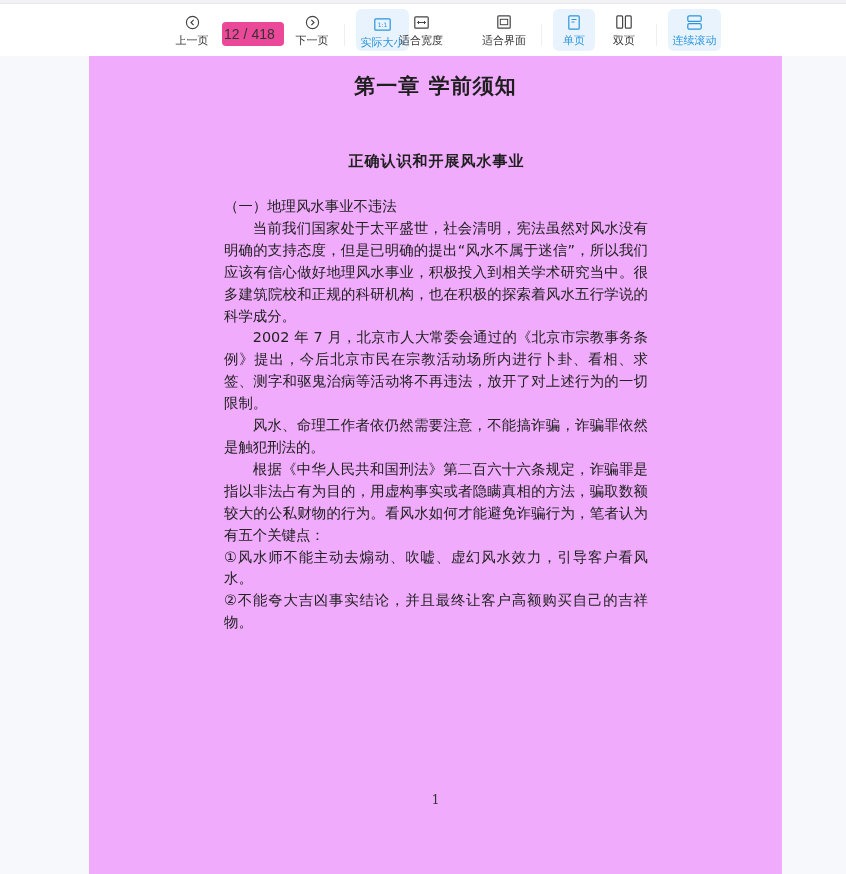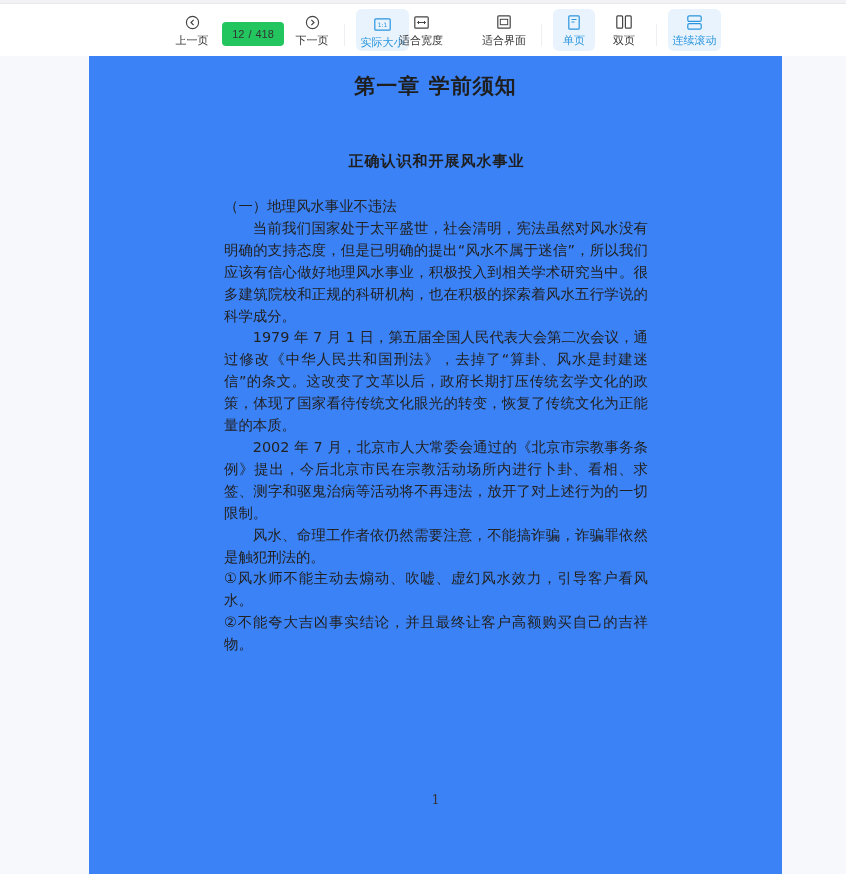--- a/index.html
+++ b/index.html
@@ -21,29 +21,29 @@
       position: absolute; top: 5px; height: 42px;
       display: flex; flex-direction: column; align-items: center; justify-content: flex-start;
       border-radius: 6px; cursor: pointer;
       color: #333; font-size: 11px;
     }
     .tb-item.active { background: #e8f3fd; color: #2a95dd; }
     .tb-item .ico { height: 18px; margin-top: 4px; display: flex; align-items: center; justify-content: center; }
     .tb-item .lbl { margin-top: 3px; white-space: nowrap; line-height: 13px; }
     .page-ind {
       position: absolute; top: 18px; left: 222px; width: 62px; height: 24px;
-      background: #22c55e; border-radius: 4px;
-      font-size: 11px; color: #333; display: flex; align-items: center; justify-content: center;
+      background: #ec4899; border-radius: 4px;
+      font-size: 14px; color: #333; display: flex; align-items: center; 
     }
     .page-ind span { margin: 0 2px; }
     .sep { position: absolute; top: 20px; width: 1px; height: 22px; background: #eceef2; }
 
     .page {
       position: absolute; left: 89px; top: 56px; width: 693px; height: 818px;
-      background: #3b82f6;
+      background: #f0abfc;
       font-family: "DejaVu Serif", "Liberation Serif", serif;
       color: #1e1e1e;
     }
     .chapter-title {
       position: absolute; top: 16px; left: 0; width: 693px; text-align: center;
       font-size: 21px; font-weight: bold; letter-spacing: 1px;
     }
     .section-title {
       position: absolute; top: 96px; left: 1px; width: 693px; text-align: center;
       font-size: 15px; font-weight: bold; letter-spacing: 1px;
@@ -162,21 +162,21 @@
   </div>
 </div>
 
 <div class="page">
   <div class="chapter-title">第一章 学前须知</div>
   <div class="section-title">正确认识和开展风水事业</div>
 
   <div class="body-text">
     <p class="heading">（一）地理风水事业不违法</p>
     <p class="indent">当前我们国家处于太平盛世，社会清明，宪法虽然对风水没有明确的支持态度，但是已明确的提出“风水不属于迷信”，所以我们应该有信心做好地理风水事业，积极投入到相关学术研究当中。很多建筑院校和正规的科研机构，也在积极的探索着风水五行学说的科学成分。</p>
-    <p class="indent">1979 年 7 月 1 日，第五届全国人民代表大会第二次会议，通过修改《中华人民共和国刑法》，去掉了“算卦、风水是封建迷信”的条文。这改变了文革以后，政府长期打压传统玄学文化的政策，体现了国家看待传统文化眼光的转变，恢复了传统文化为正能量的本质。</p>
     <p class="indent">2002 年 7 月，北京市人大常委会通过的《北京市宗教事务条例》提出，今后北京市民在宗教活动场所内进行卜卦、看相、求签、测字和驱鬼治病等活动将不再违法，放开了对上述行为的一切限制。</p>
     <p class="indent">风水、命理工作者依仍然需要注意，不能搞诈骗，诈骗罪依然是触犯刑法的。</p>
+    <p class="indent">根据《中华人民共和国刑法》第二百六十六条规定，诈骗罪是指以非法占有为目的，用虚构事实或者隐瞒真相的方法，骗取数额较大的公私财物的行为。看风水如何才能避免诈骗行为，笔者认为有五个关键点：</p>
     <p>①风水师不能主动去煽动、吹嘘、虚幻风水效力，引导客户看风水。</p>
     <p>②不能夸大吉凶事实结论，并且最终让客户高额购买自己的吉祥物。</p>
   </div>
 
   <div class="page-num">1</div>
 </div>
 
 </body></html>

